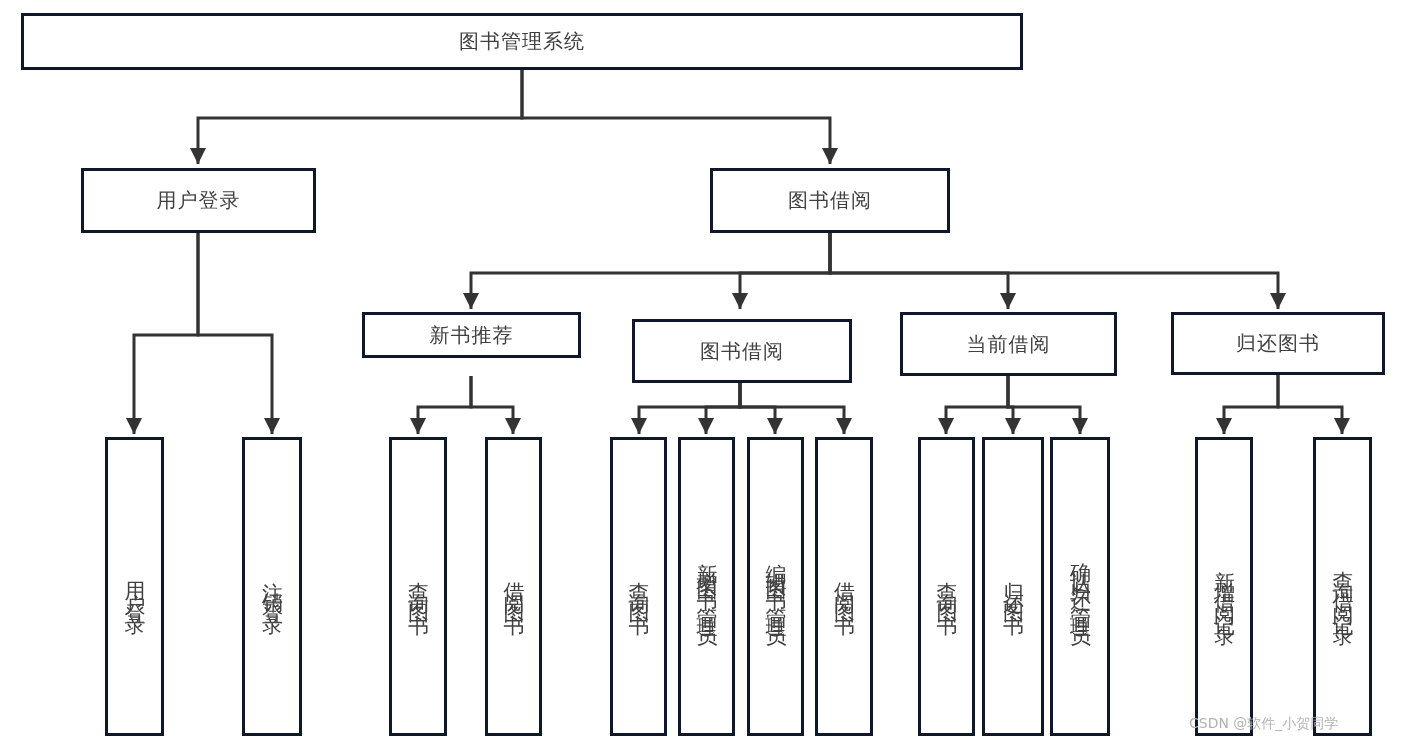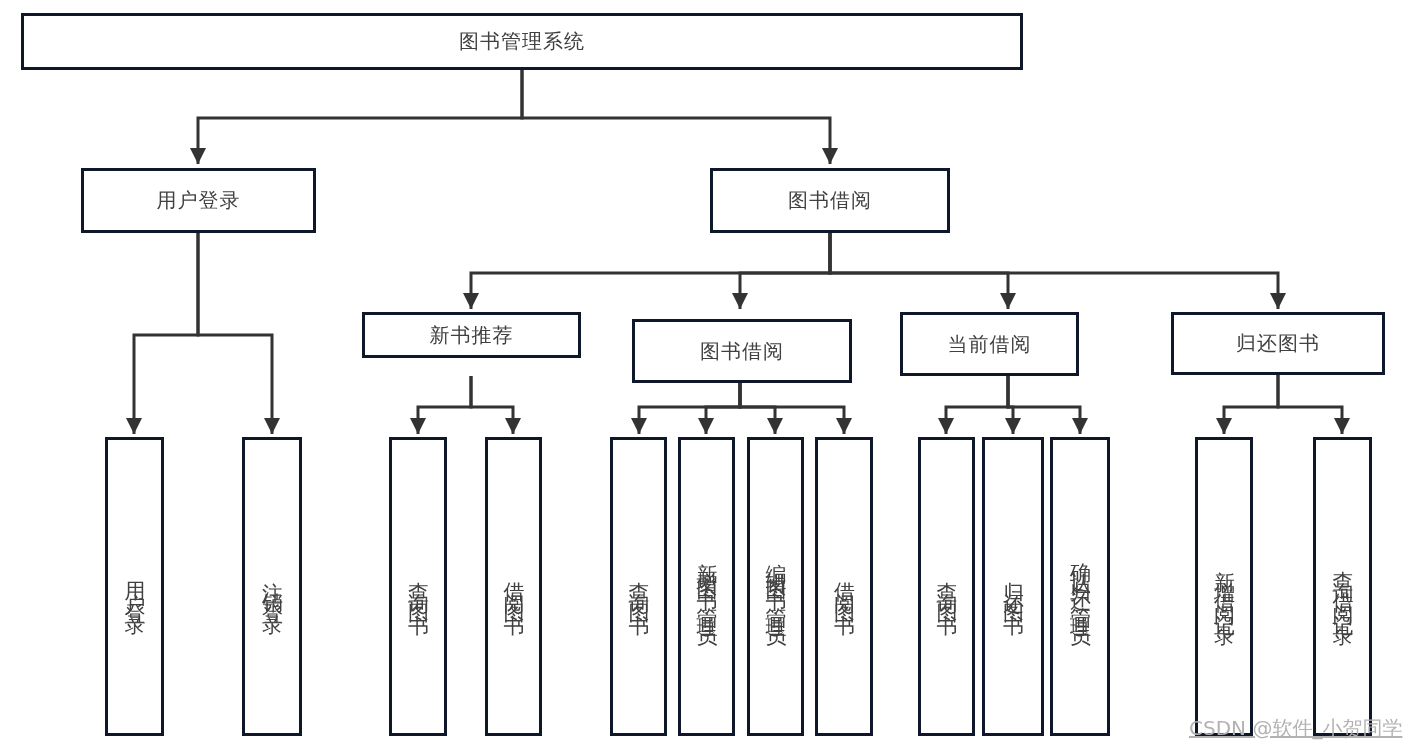--- a/index.html
+++ b/index.html
@@ -13,23 +13,22 @@
   }
   .hbox span{font-size:20px;letter-spacing:1px;white-space:nowrap;}
   .leaf{top:437px;height:299px;}
   .leaf span{
     writing-mode:vertical-rl;font-size:21px;letter-spacing:11px;line-height:1;
   }
   .leaf.tight span{letter-spacing:9px;}
   #connectors{position:absolute;left:0;top:0;width:1405px;height:747px;}
   #watermark{
     position:absolute;left:1189px;top:715px;width:205px;
-    font-size:20px;color:#b2b2b2;letter-spacing:0px;white-space:nowrap;
+    font-size:14px;color:#b2b2b2;letter-spacing:0px;white-space:nowrap;
     z-index:5;
-    text-decoration:underline;
   }
 </style>
 </head>
 <body>
 
 <div id="stage">
 
   <svg id="connectors" viewBox="0 0 1405 747" xmlns="http://www.w3.org/2000/svg">
     <defs>
       <marker id="arrow" markerUnits="userSpaceOnUse" markerWidth="20" markerHeight="20" refX="16" refY="8" orient="auto">
@@ -76,21 +75,21 @@
   <div class="box hbox" style="left:710px;top:168px;width:240px;height:65px">
     <span>图书借阅</span>
   </div>
 
   <div class="box hbox" style="left:362px;top:312px;width:219px;height:46px">
     <span>新书推荐</span>
   </div>
   <div class="box hbox" style="left:632px;top:319px;width:220px;height:64px">
     <span>图书借阅</span>
   </div>
-  <div class="box hbox" style="left:900px;top:312px;width:179px;height:64px">
+  <div class="box hbox" style="left:900px;top:312px;width:217px;height:64px">
     <span>当前借阅</span>
   </div>
   <div class="box hbox" style="left:1171px;top:312px;width:214px;height:63px">
     <span>归还图书</span>
   </div>
 
   <div class="box leaf" style="left:105px;width:59px">
     <span>用户登录</span>
   </div>
   <div class="box leaf" style="left:242px;width:60px">

